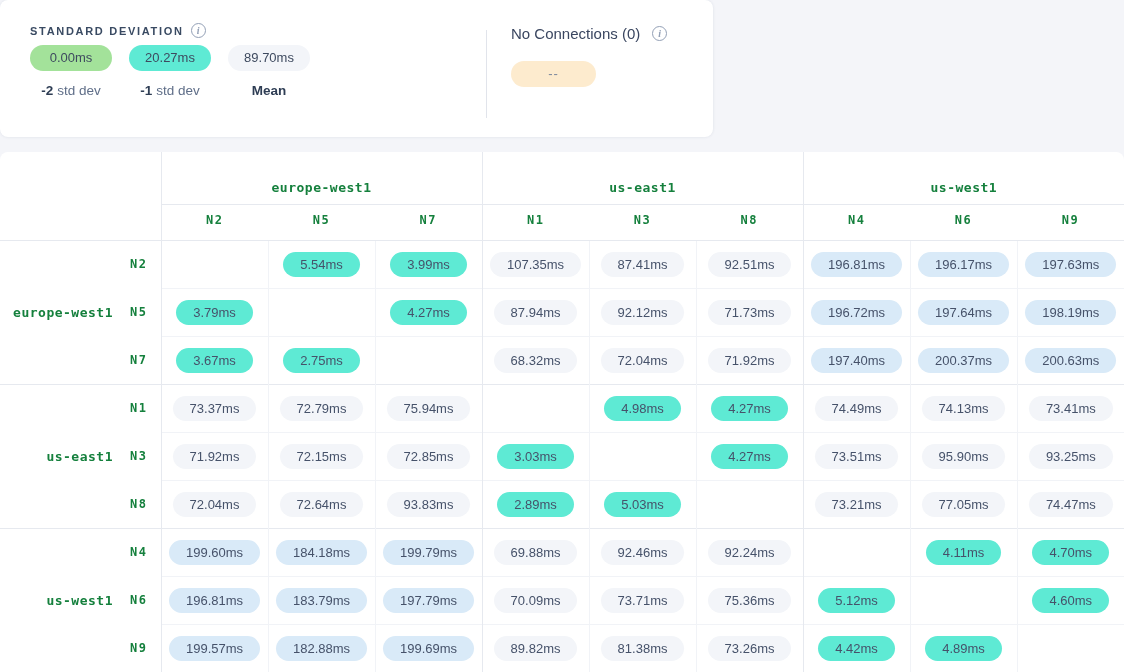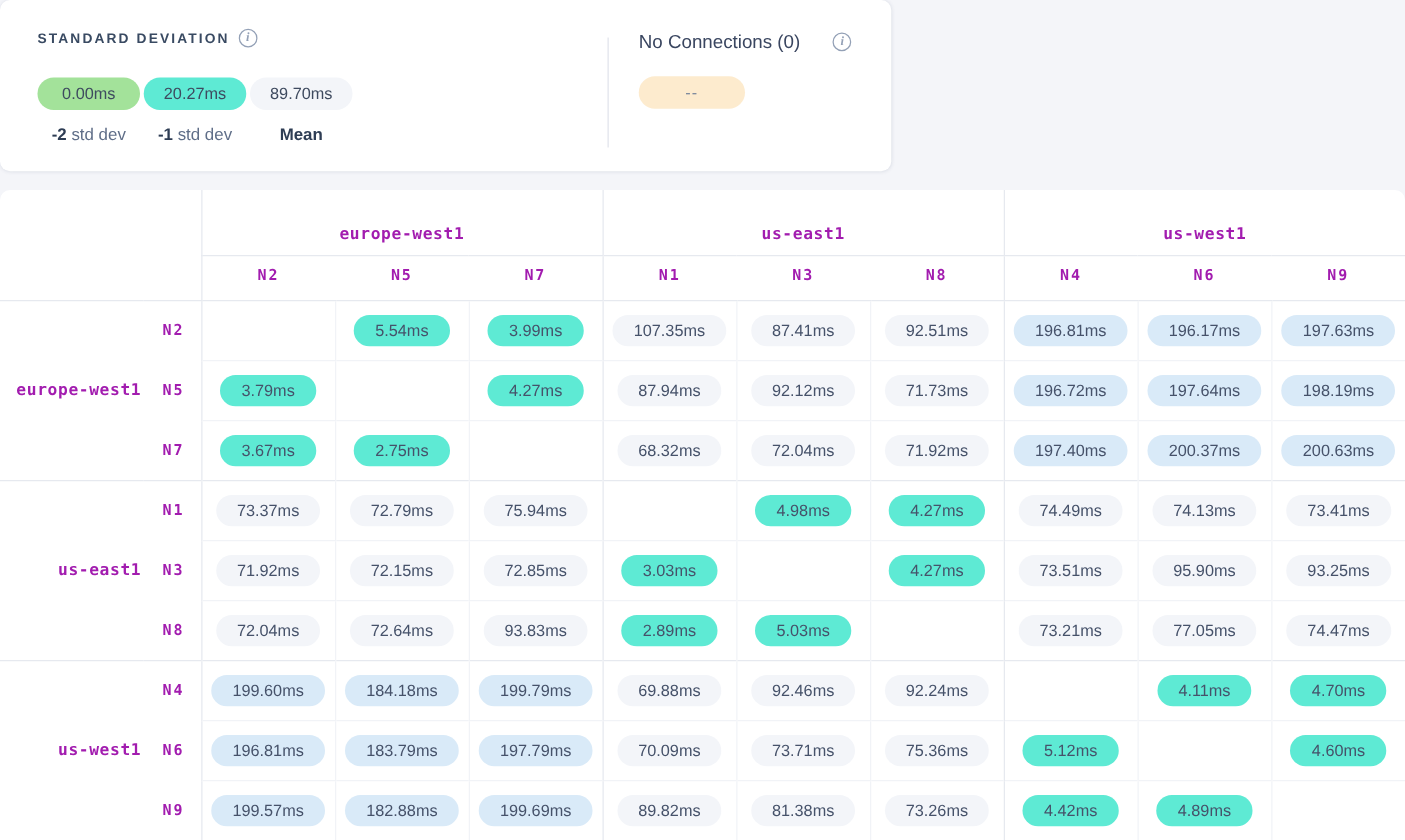--- a/index.html
+++ b/index.html
@@ -26,53 +26,53 @@
     color: #394a62;
   }
   .info-icon {
     width: 15px; height: 15px; flex: none;
     border: 1px solid #93a0b6; border-radius: 50%;
     color: #93a0b6; font-size: 10px; line-height: 13px;
     display: inline-flex; align-items: center; justify-content: center;
     font-family: "Liberation Serif", serif; font-style: italic; font-weight: bold;
     cursor: default;
   }
-  .legend-pills { display: flex; gap: 3px; margin-top: 24px; }
+  .legend-pills { display: flex; gap: 17px; margin-top: 7px; }
   .bucket { width: 82px; text-align: center; }
   .pill {
     display: block; height: 26px; line-height: 26px;
     border-radius: 14px; font-size: 13px; color: #3e4a5f;
   }
   .tone-green-strong { background: #a3e29a; }
   .tone-green        { background: #5eead4; }
   .tone-neutral      { background: #f3f5f9; }
   .tone-blue         { background: #d9eaf8; }
   .tone-blue-strong  { background: #b7dcf4; }
   .tone-peach        { background: #fdebce; }
   .bucket-label { margin-top: 12px; font-size: 13.5px; color: #5f6e88; white-space: nowrap; }
   .bucket-label b { color: #2e3d54; }
   .legend-divider { width: 1px; background: #e1e4eb; margin: 7px 0 19px 0; flex: none; }
   .legend-right { padding: 2px 0 0 24px; }
-  .nc-title-row { display: flex; align-items: center; gap: 26px; font-size: 15px; color: #3a4660; }
+  .nc-title-row { display: flex; align-items: center; gap: 12px; font-size: 15px; color: #3a4660; }
   .nc-pill {
     margin-top: 19px; width: 85px; height: 26px; line-height: 26px;
     border-radius: 14px; text-align: center;
     color: #7b879c; font-size: 13px; letter-spacing: 1px;
   }
 
   
   .matrix-card {
     margin-top: 15px; width: 1124px;
     background: #ffffff; border-radius: 8px 8px 0 0;
     overflow: hidden;
   }
   table.matrix { border-collapse: collapse; table-layout: fixed; width: 1124px; }
   .matrix th {
     font-family: "DejaVu Sans Mono", "Liberation Mono", monospace;
-    font-weight: bold; color: #a21caf;
+    font-weight: bold; color: #15803d;
   }
   .matrix thead th { border-bottom: 1px solid #e6e9ef; }
   .region-head {
     font-size: 13px; letter-spacing: 0.5px; text-align: center;
     height: 52px; vertical-align: bottom; padding-bottom: 9px;
   }
   .node-head {
     font-size: 12px; letter-spacing: 1.5px; text-align: center;
     height: 36px; vertical-align: middle; padding-bottom: 6px;
   }

